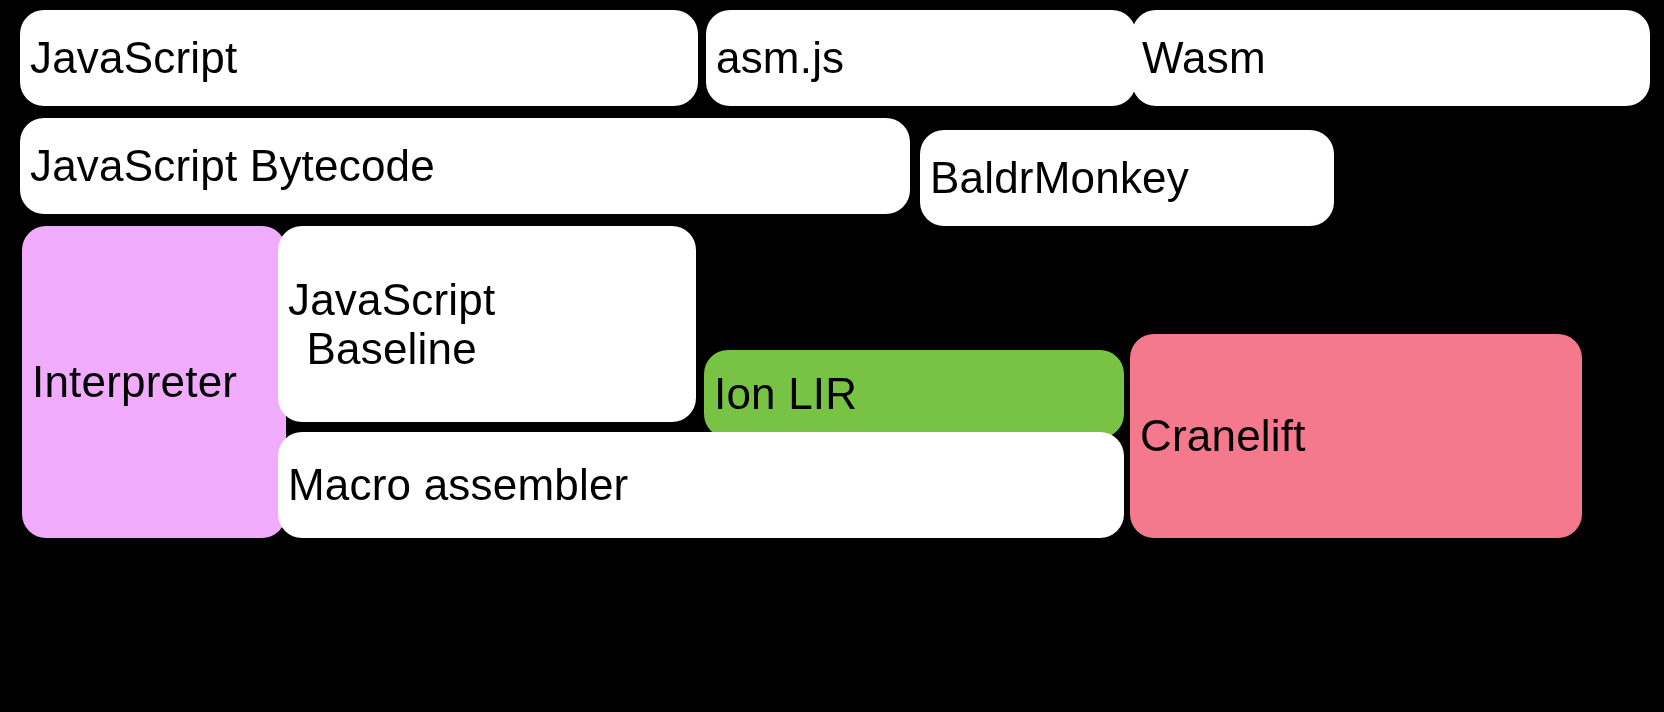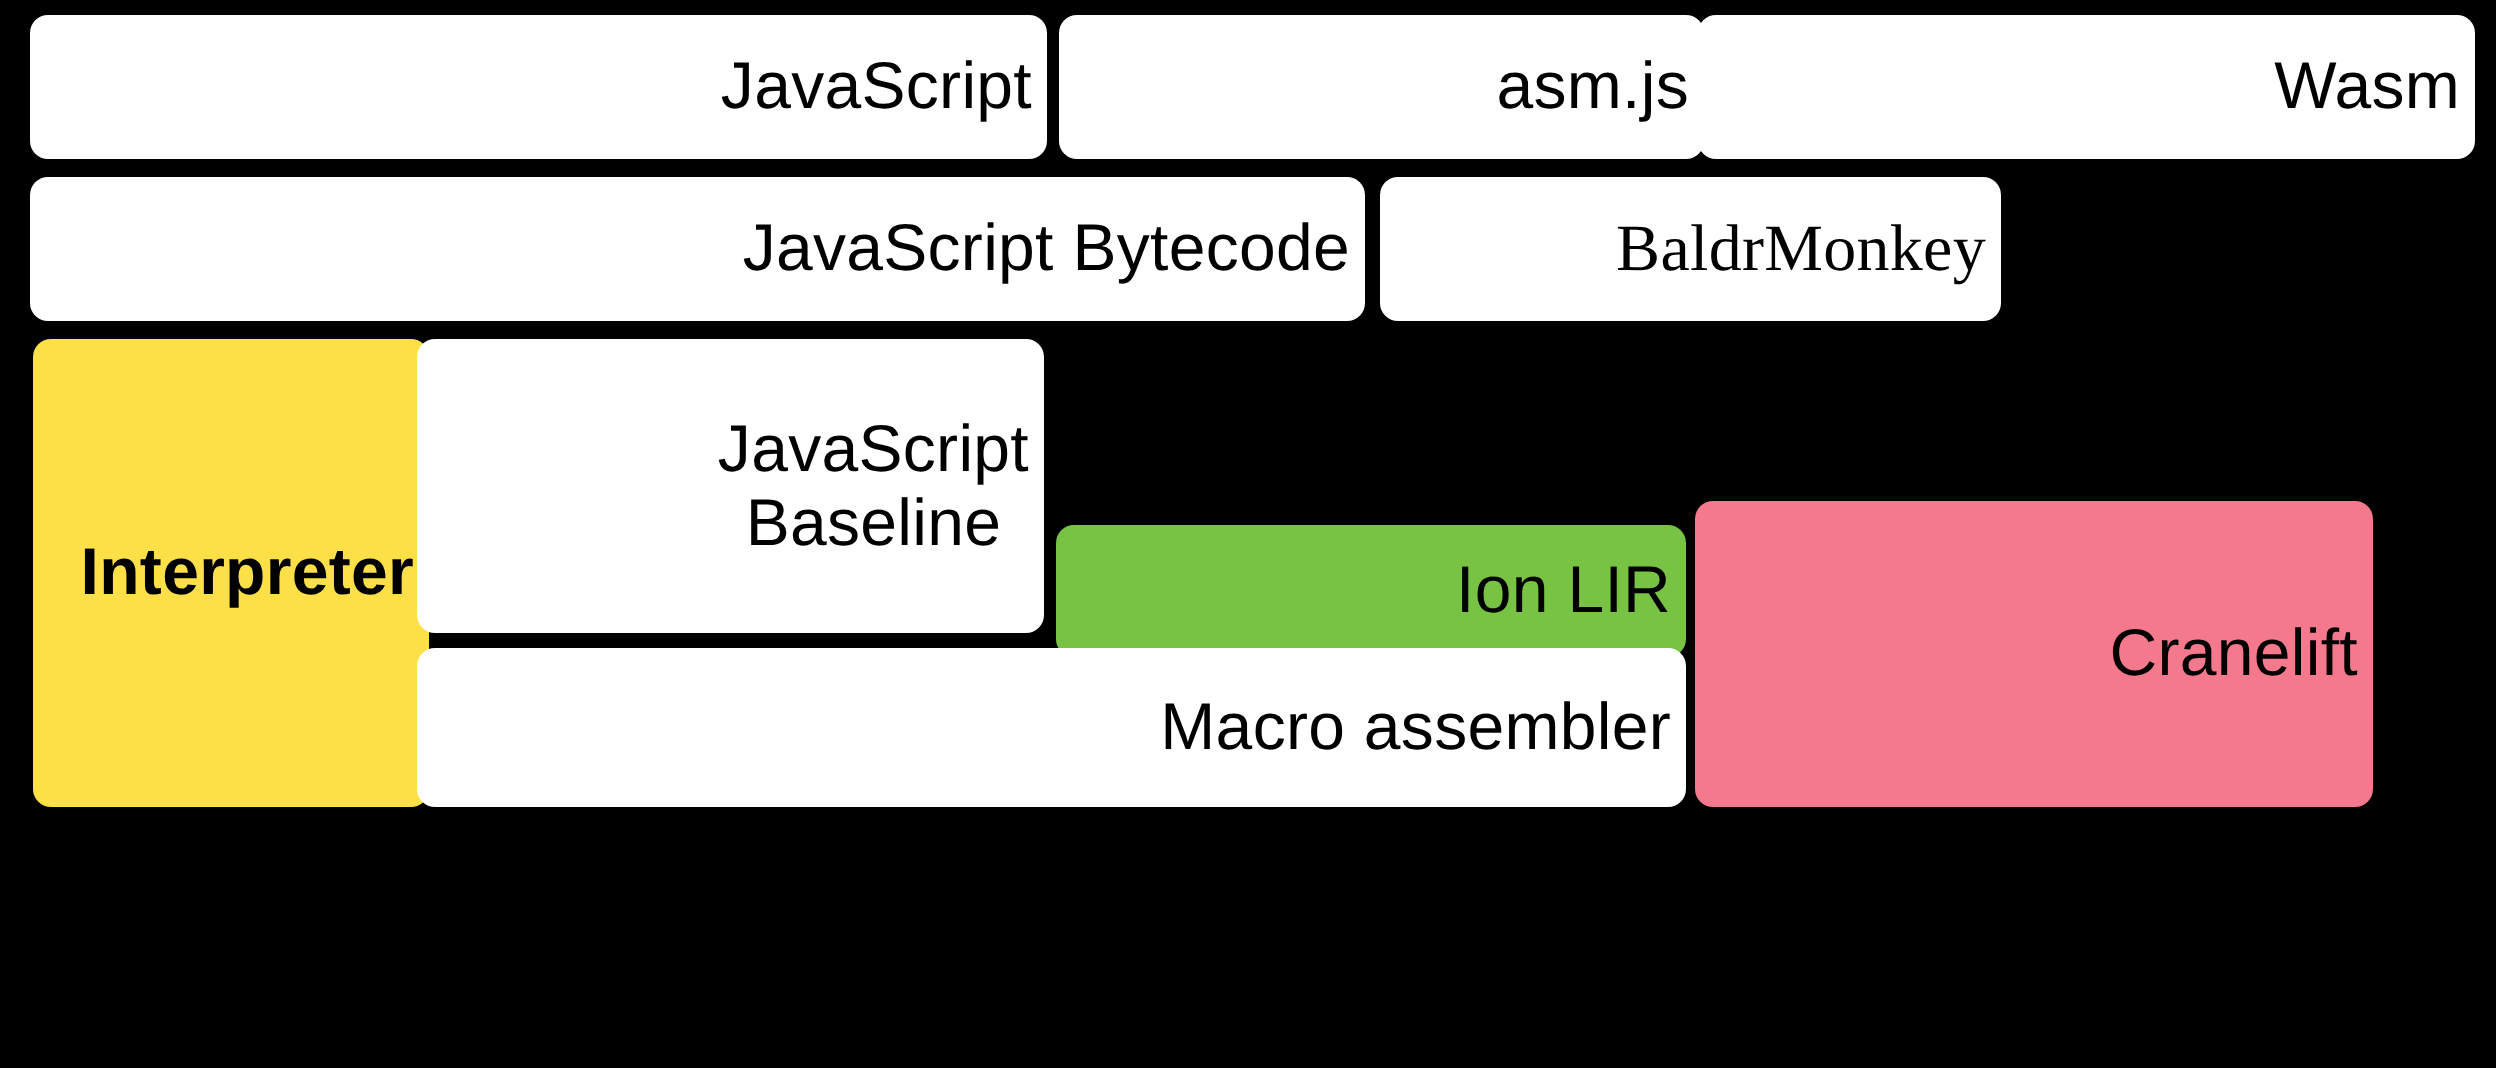--- a/index.html
+++ b/index.html
@@ -13,44 +13,44 @@
     height: 712px;
     background: #000000;
     overflow: hidden;
     font-family: "Liberation Sans", sans-serif;
   }
   .node {
     position: absolute;
     box-sizing: border-box;
     display: flex;
     align-items: center;
-    justify-content: flex-end;
+    justify-content: flex-start;
     text-align: center;
-    border-radius: 12px;
+    border-radius: 24px;
     background: #ffffff;
     color: #000000;
     font-size: 44px;
     line-height: 1.12;
     font-weight: 400;
     letter-spacing: 0.2px;
     white-space: pre-line;
     padding: 0 10px;
   }
-  .node.gray   { background: #fde047; font-weight: bold; }
+  .node.gray   { background: #f0abfc; }
   .node.green  { background: #78c343; }
   .node.pink   { background: #f4798d; }
 </style>
 </head>
 <body>
 
 <div id="stage">
     <div class="node" style="left: 20px; top: 10px; width: 678px; height: 96px;"><span>JavaScript</span></div>
     <div class="node" style="left: 706px; top: 10px; width: 430px; height: 96px;"><span>asm.js</span></div>
     <div class="node" style="left: 1132px; top: 10px; width: 518px; height: 96px;"><span>Wasm</span></div>
     <div class="node" style="left: 20px; top: 118px; width: 890px; height: 96px;"><span>JavaScript Bytecode</span></div>
-    <div class="node" style="left: 920px; top: 118px; width: 414px; height: 96px; font-family: Liberation Serif, serif;"><span>BaldrMonkey</span></div>
+    <div class="node" style="left: 920px; top: 130px; width: 414px; height: 96px;"><span>BaldrMonkey</span></div>
     <div class="node gray" style="left: 22px; top: 226px; width: 264px; height: 312px;"><span>Interpreter</span></div>
     <div class="node" style="left: 278px; top: 226px; width: 418px; height: 196px;"><span>JavaScript
 Baseline</span></div>
     <div class="node green" style="left: 704px; top: 350px; width: 420px; height: 88px;"><span>Ion LIR</span></div>
     <div class="node pink" style="left: 1130px; top: 334px; width: 452px; height: 204px;"><span>Cranelift</span></div>
     <div class="node" style="left: 278px; top: 432px; width: 846px; height: 106px;"><span>Macro assembler</span></div>
   </div>
 
 </body></html>

